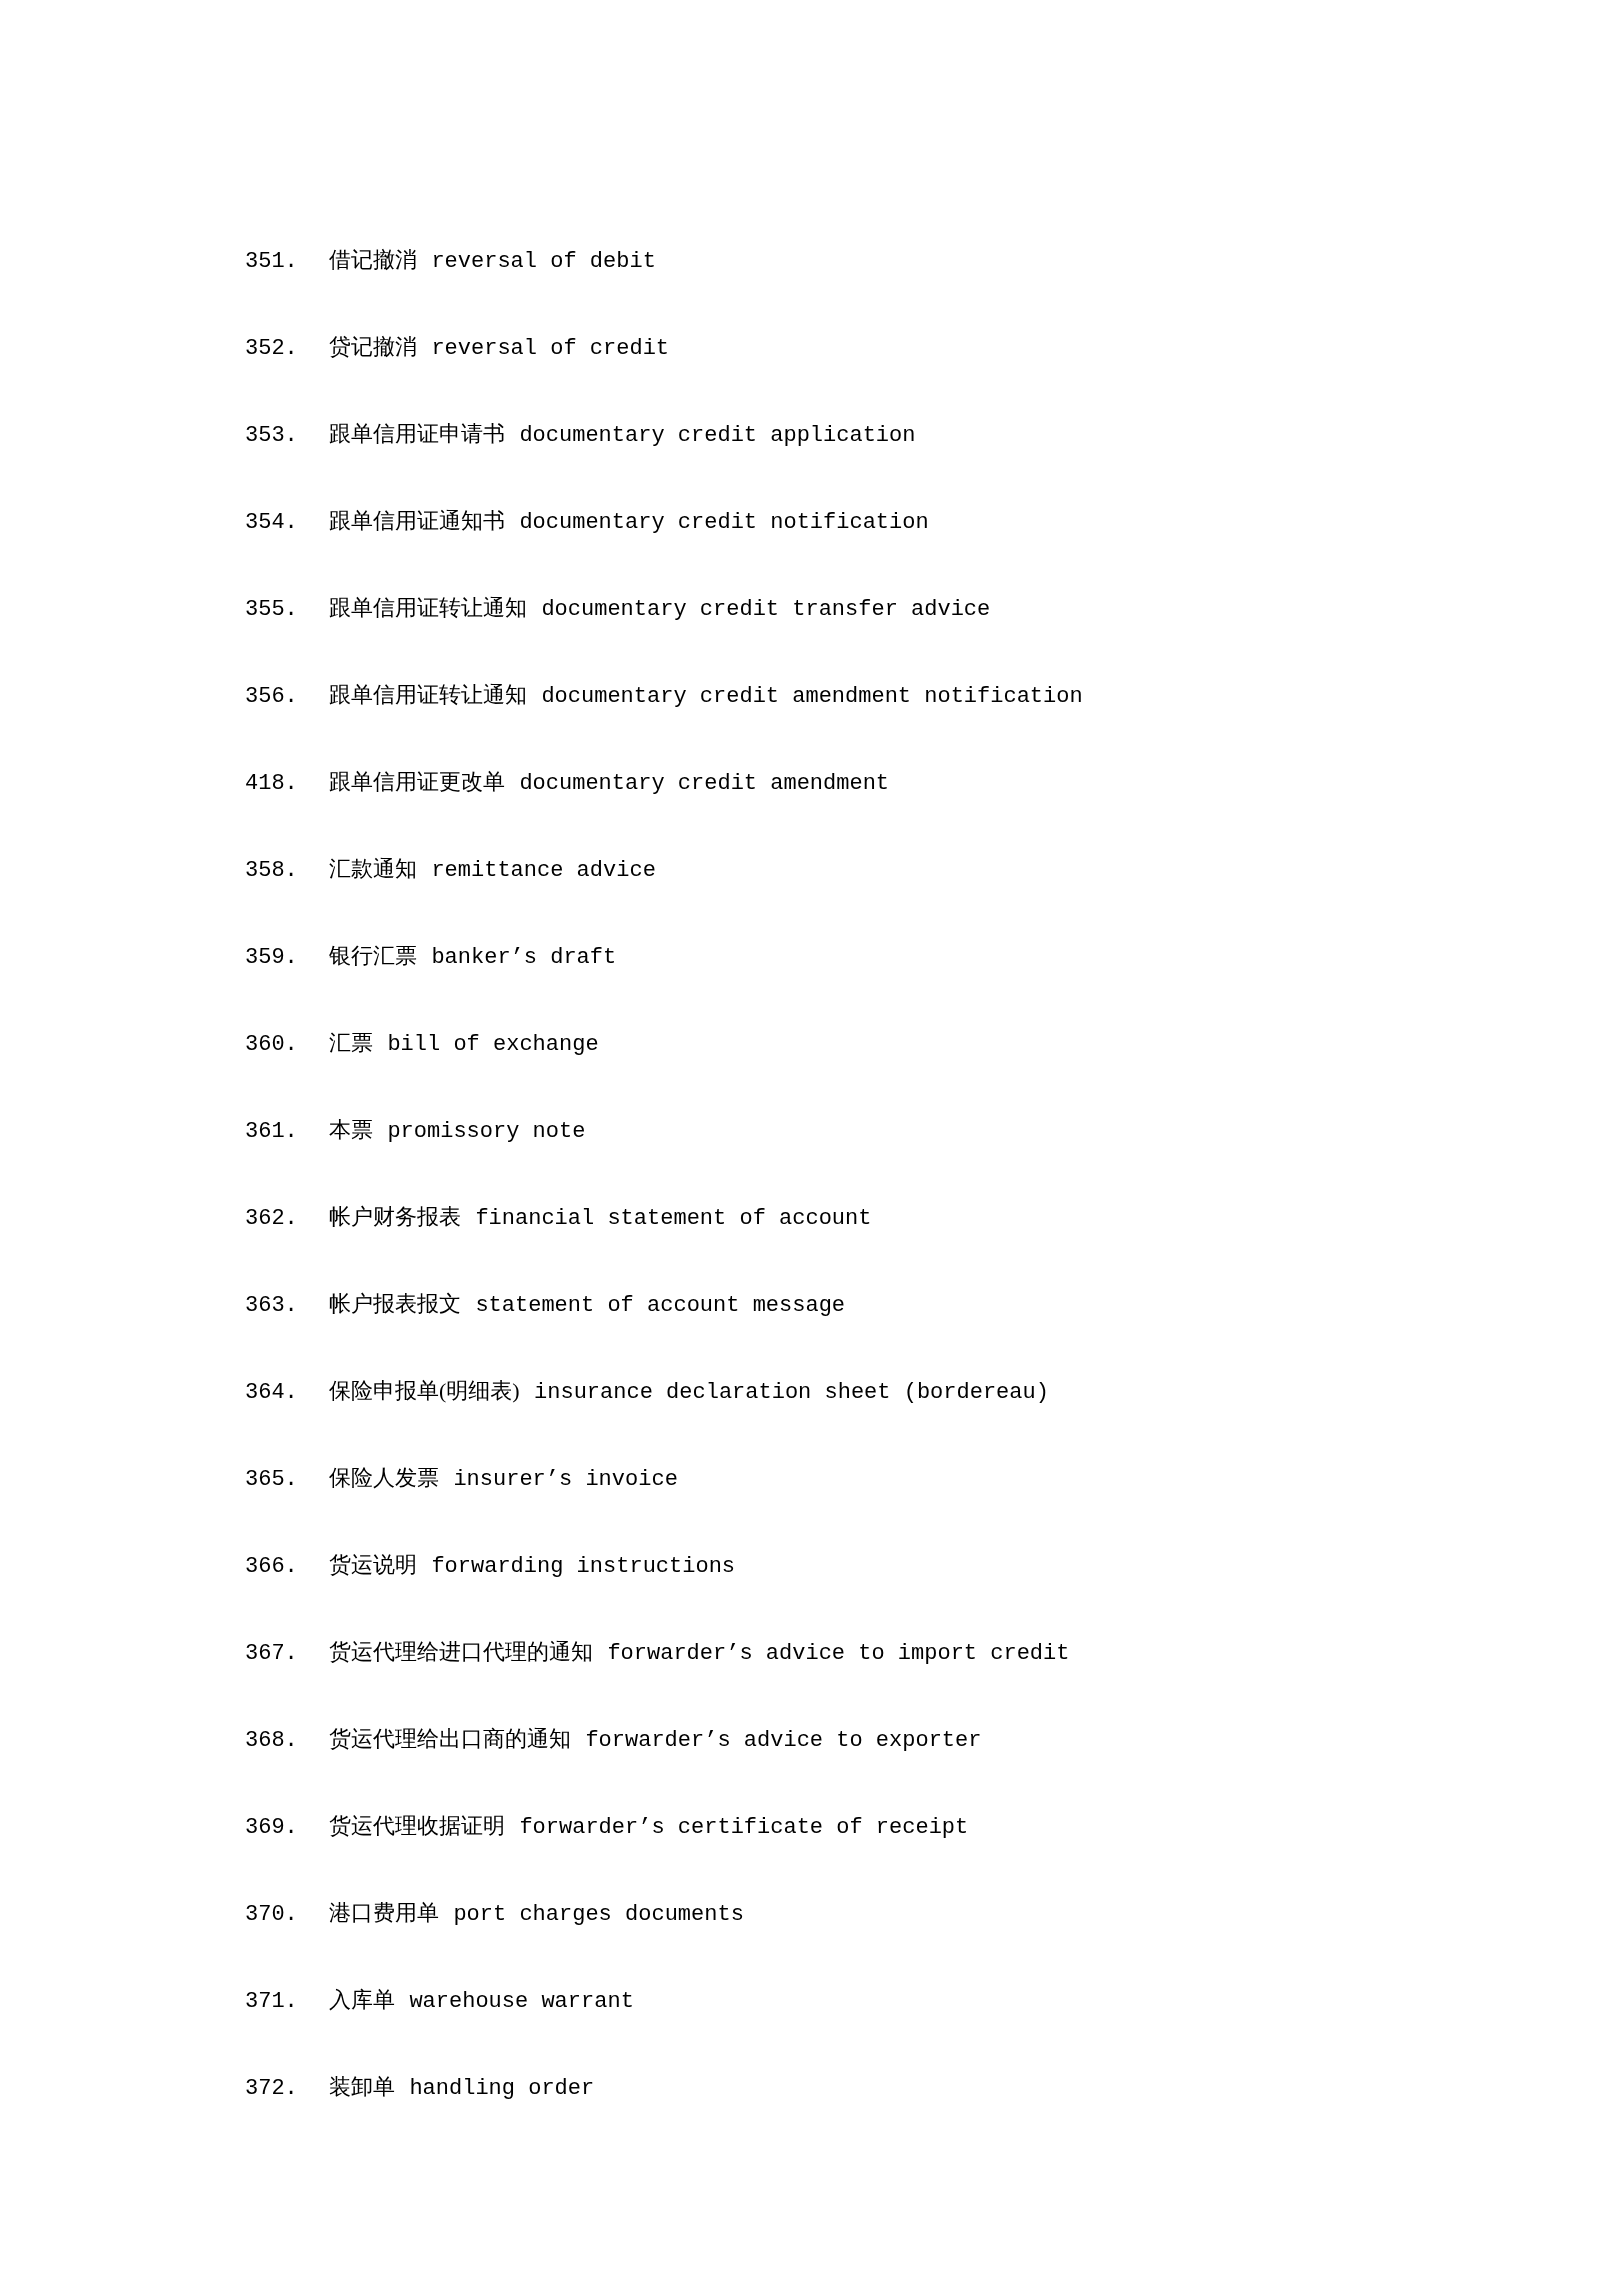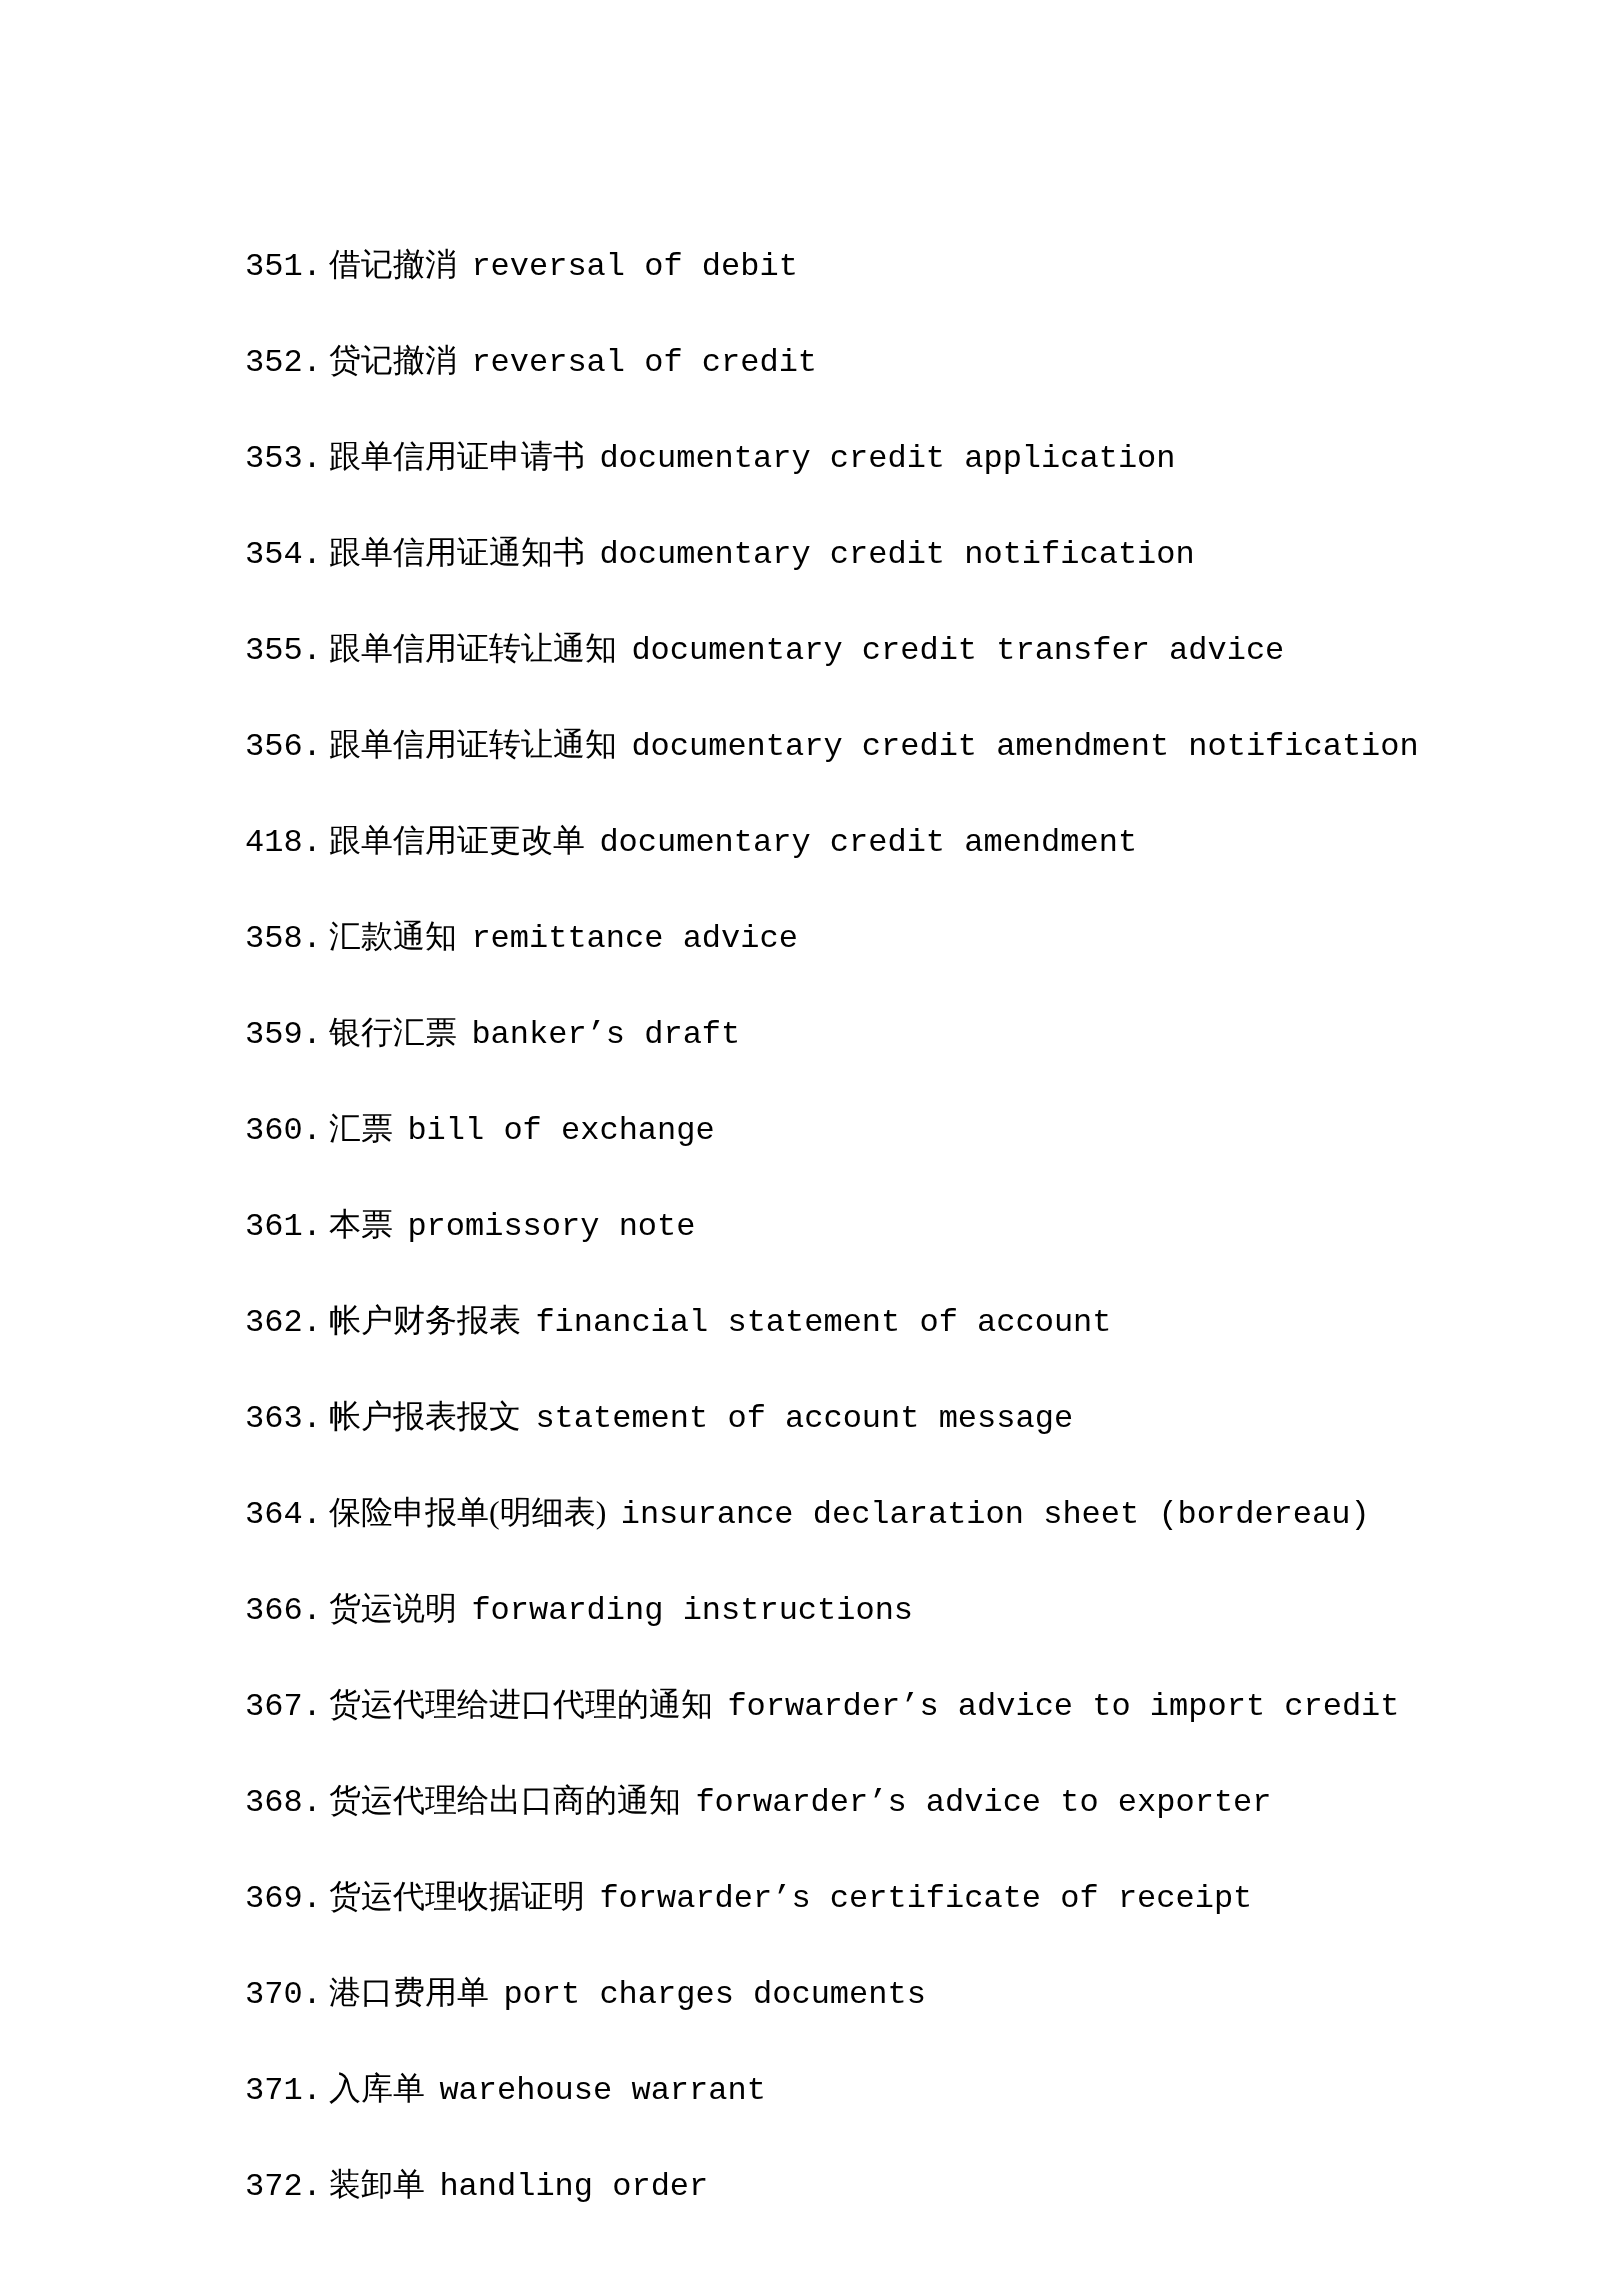--- a/index.html
+++ b/index.html
@@ -23,22 +23,22 @@
   .term-list {
     list-style: none;
     margin: 0;
     padding: 0;
     position: absolute;
     left: 245px;
     top: 243px;
   }
   .term-row {
     white-space: nowrap;
-    font-size: 32px;
-    line-height: 42px;
+    font-size: 22px;
+    line-height: 34px;
     margin-bottom: 51px; 
     letter-spacing: 0;
   }
   .term-num {
     display: inline-block;
     width: 84px; 
     font-family: "Liberation Mono", "DejaVu Sans Mono", monospace;
   }
   .term-zh {
     margin-right: 14.4px;
@@ -74,20 +74,21 @@
   <li class="term-row"><span class="term-num">360.</span><span class="term-zh">汇票</span><span class="term-en">bill of exchange</span></li>
 
   <li class="term-row"><span class="term-num">361.</span><span class="term-zh">本票</span><span class="term-en">promissory note</span></li>
 
   <li class="term-row"><span class="term-num">362.</span><span class="term-zh">帐户财务报表</span><span class="term-en">financial statement of account</span></li>
 
   <li class="term-row"><span class="term-num">363.</span><span class="term-zh">帐户报表报文</span><span class="term-en">statement of account message</span></li>
 
   <li class="term-row"><span class="term-num">364.</span><span class="term-zh">保险申报单(明细表)</span><span class="term-en">insurance declaration sheet (bordereau)</span></li>
 
+  <li class="term-row"><span class="term-num">365.</span><span class="term-zh">保险人发票</span><span class="term-en">insurer’s invoice</span></li>
 
   <li class="term-row"><span class="term-num">366.</span><span class="term-zh">货运说明</span><span class="term-en">forwarding instructions</span></li>
 
   <li class="term-row"><span class="term-num">367.</span><span class="term-zh">货运代理给进口代理的通知</span><span class="term-en">forwarder’s advice to import credit</span></li>
 
   <li class="term-row"><span class="term-num">368.</span><span class="term-zh">货运代理给出口商的通知</span><span class="term-en">forwarder’s advice to exporter</span></li>
 
   <li class="term-row"><span class="term-num">369.</span><span class="term-zh">货运代理收据证明</span><span class="term-en">forwarder’s certificate of receipt</span></li>
 
   <li class="term-row"><span class="term-num">370.</span><span class="term-zh">港口费用单</span><span class="term-en">port charges documents</span></li>

